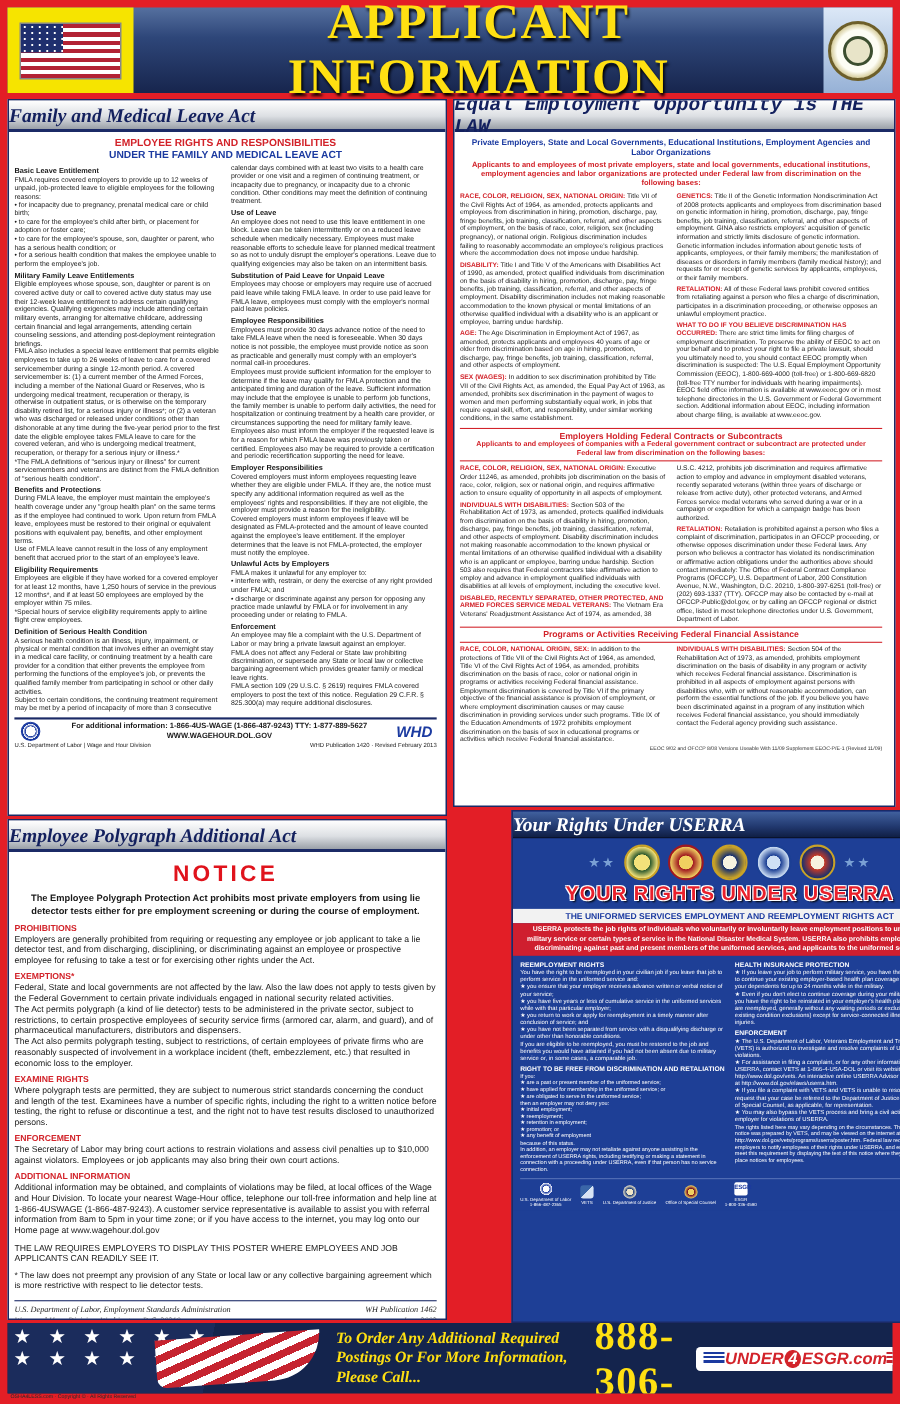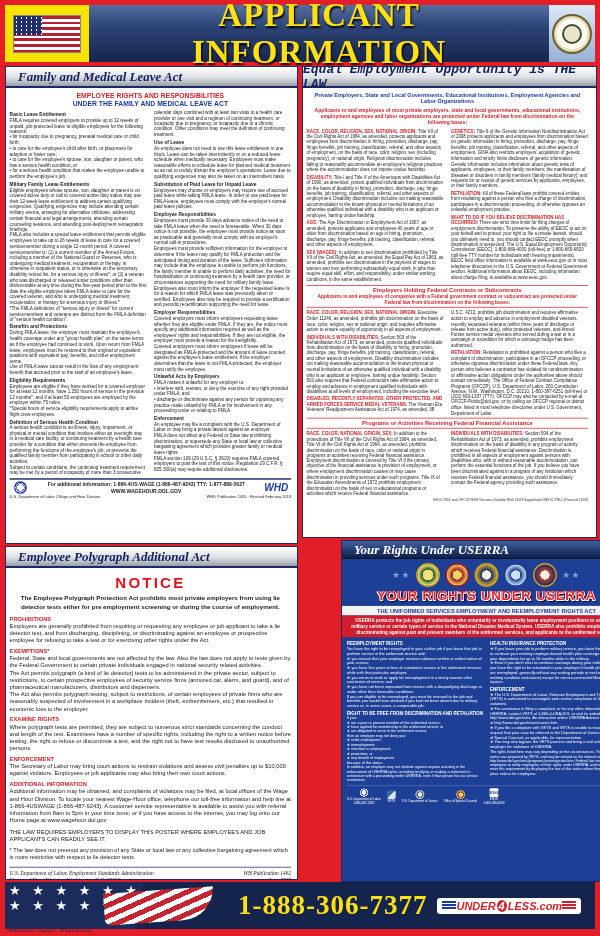--- a/index.html
+++ b/index.html
@@ -18,21 +18,21 @@
     color:#ffe012;font-size:33px;letter-spacing:1px;text-shadow:1px 2px 2px #000;}
   .sealbox{width:46px;height:57px;background:linear-gradient(180deg,#dce8f7,#96b1d6);display:flex;align-items:center;justify-content:center;}
   .gseal{width:36px;height:36px;border-radius:50%;background:radial-gradient(#fdfdf4 55%,#d8cfa0 70%,#fdfdf4 72%);
     border:2px solid #6d5f2a;display:flex;align-items:center;justify-content:center;}
   .gseal .inner{width:16px;height:16px;border-radius:50%;border:2px solid #3c4e2f;background:#e8e4c8;}
   
   .panel{background:#fff;border:1px solid #1b2a66;overflow:hidden;}
   .phead{height:19px;background:linear-gradient(180deg,#ffffff 0%,#dcdfe3 55%,#9aa0a8 100%);
     border-bottom:2px solid #1b2a66;display:flex;align-items:center;
     font-family:"Liberation Serif",serif;font-style:italic;font-weight:bold;color:#13205e;font-size:13px;}
-  .phead.left{padding-left:12px;text-align:right;}
+  .phead.left{text-align:right;}
   .phead.center{justify-content:center;font-family:Liberation Mono, monospace;}
   .phead.blue{background:linear-gradient(180deg,#41619f 0%,#21386e 60%,#101f45 100%);color:#ffffff;border-bottom:1px solid #0a132c;height:17px;}
   .shrink{transform:scale(0.72);transform-origin:0 0;width:401px;padding:3px 5px;box-sizing:border-box;}
   .shrink-u{transform:scale(0.68);transform-origin:0 0;width:425px;box-sizing:border-box;}
   
   #fmla{left:5px;top:66px;width:291px;height:476px;}
   .fm-sub1{color:#d2232a;font-weight:bold;font-size:9.5px;text-align:center;margin-top:2px;}
   .fm-sub2{color:#1b3aa0;font-weight:bold;font-size:9.5px;text-align:center;margin-bottom:3px;}
   .cols2{column-count:2;column-gap:10px;}
   .fh{font-weight:bold;font-size:6.8px;margin-top:3px;}
@@ -438,24 +438,27 @@
         </div>
       </div>
     </div>
   </section>
 
   <div class="abs bottom-banner">
     <div class="bflag">
       <div class="stars">★ ★ ★ ★ ★ ★<br>★ ★ ★ ★ ★</div>
       <div class="ribbon"></div>
     </div>
+    <div class="call">To Order Any Additional Required
+Postings Or For More Information,
+Please Call...</div>
     <div class="phone">1-888-306-7377</div>
     <div class="osha-logo">
       <span class="bar l"></span>
       <span class="osha-red">UNDER</span>
       <span class="osha-blue">4</span>
-      <span class="osha-red">LESS.com</span>
+      <span class="osha-red">ESGR.com</span>
       <span class="bar"></span>
     </div>
   </div>
   <div class="abs microprint">OSHA4LESS.com · Copyright © · All Rights Reserved</div>
 
 </div>
 
 </body></html>

